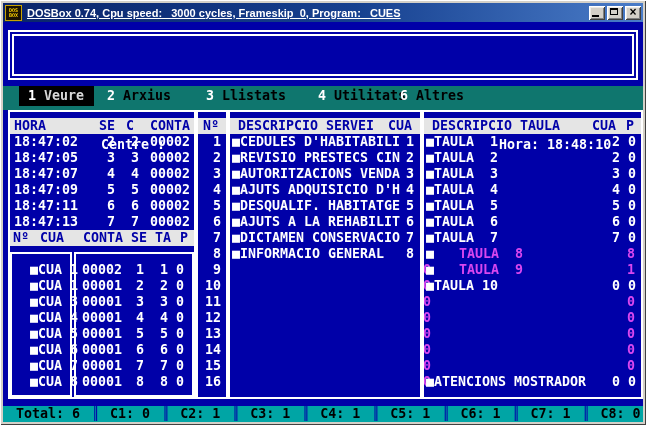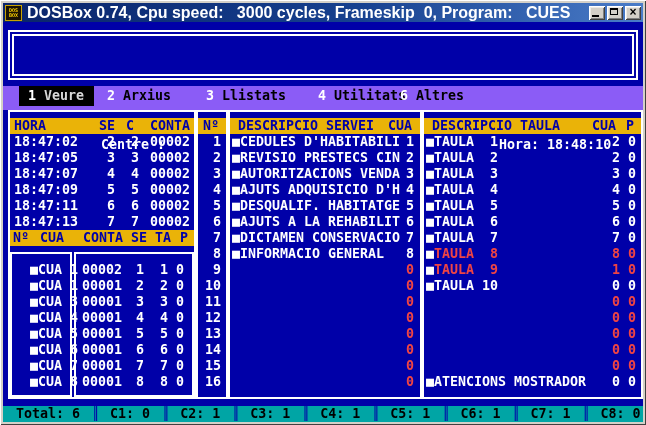--- a/index.html
+++ b/index.html
@@ -16,22 +16,22 @@
     background:linear-gradient(90deg,#0A246A 0%,#16408F 55%,#4A7CC8 100%);
     display:flex; align-items:center; padding:0 2px; box-sizing:border-box;
   }
   .dosbox-icon{
     width:15px;height:14px; background:#1a1203; border:1px solid #C8A200;
     display:flex; flex-direction:column; justify-content:center; align-items:center;
     font-family:"DejaVu Sans Mono",monospace; font-weight:bold;
     font-size:5px; line-height:5px; color:#FFD400; flex:0 0 auto;
   }
   .title-text{
-    color:#fff; font-weight:bold; font-size:16px; margin-left:5px;
-    white-space:pre; flex:1 1 auto; overflow:hidden;
+    color:#fff; font-weight:bold; font-size:11px; margin-left:5px;
+    white-space:pre; flex:1 1 auto; overflow:hidden;text-decoration:underline;
   }
   .win-btns{display:flex; gap:2px; flex:0 0 auto;}
   .win-btn{
     width:16px;height:14px; background:#D4D0C8;
     box-shadow: inset 1px 1px 0 #fff, inset -1px -1px 0 #404040, inset 2px 2px 0 #ECEAE5, inset -2px -2px 0 #808080;
     position:relative; cursor:pointer;
   }
   .glyph-min{position:absolute;left:3px;bottom:3px;width:7px;height:2px;background:#000;}
   .glyph-max{position:absolute;left:3px;top:2px;width:8px;height:7px;border:1px solid #000;border-top-width:2px;box-sizing:border-box;}
   .glyph-close{position:absolute;left:0;top:-1px;width:16px;text-align:center;font-size:12px;font-weight:bold;color:#000;font-family:"Liberation Sans",sans-serif;}
@@ -45,43 +45,43 @@
   .screen *{box-sizing:border-box;}
   
   .dbox{position:absolute; left:5px; top:8px; width:630px; height:50px; border:2px solid #fff;}
   .dbox-inner{position:absolute; left:2px; top:2px; right:2px; bottom:2px; border:2px solid #fff;}
   .hdr-col-left{position:absolute; left:11px; top:9px; white-space:pre;}
   .hdr-col-right{position:absolute; left:409px; top:9px; white-space:pre;}
   .hdr-line{height:16px; line-height:16px;}
   .hdr-label{display:inline-block;}
   .hdr-value{display:inline-block; margin-left:8px;text-align:center;}
   
-  .menubar{position:absolute; left:0; top:64px; width:640px; height:24px; background:#8b5cf6;}
+  .menubar{position:absolute; left:0; top:64px; width:640px; height:24px; background:#0f766e;}
   .menu-item{position:absolute; top:0; height:20px; line-height:20px; white-space:pre; cursor:pointer;}
   .menu-item .m-num{color:#fff;}
   .menu-item .m-label{color:#000; margin-left:8px;}
   .menu-item.selected{background:#000; padding:0 10px 0 9px;}
   .menu-item.selected .m-label{color:#D8D8D8;}
   .menu-item:nth-child(1){left:16px;}
   .menu-item:nth-child(2){left:104px;}
   .menu-item:nth-child(3){left:203px;}
   .menu-item:nth-child(4){left:315px;}
   .menu-item:nth-child(5){left:397px;}
   .menu-item:nth-child(6){left:575px;}
   
   .panel{position:absolute; top:88px; height:289px; border:2px solid #fff; padding-top:6px;}
   .panel-tickets{left:5px;  width:188px;}
   .panel-num    {left:193px; width:32px;}
   .panel-serv   {left:225px; width:194px;}
   .panel-taula  {left:419px; width:221px;}
-  .thead{position:relative; height:16px; line-height:16px; background:#eab308; color:#0000A8;}
+  .thead{position:relative; height:16px; line-height:16px; background:#e5e5e5; color:#0000A8;}
   .row{position:relative; height:16px; line-height:16px; color:#fff; white-space:pre;}
   .cell{position:absolute; top:0; white-space:pre;}
   .r{text-align:right;}
-  .dim .cell-text{color:#ef4444;}
+  .dim .cell-text{color:#d946ef;padding-left:25px;}
   .no-bullet .bullet{visibility:hidden;}
   .bullet{display:inline-block; width:8px;}
   
   .hh-hora{left:4px;} .hh-se{left:89px;} .hh-c{left:116px;} .hh-conta{left:140px;}
   .t-hora{left:4px;} .t-se{left:85px;width:20px;} .t-c{left:109px;width:20px;} .t-conta{left:140px;}
   
   .qh-num{left:3px;} .qh-cua{left:30px;} .qh-conta{left:73px;} .qh-se{left:121px;} .qh-ta{left:145px;} .qh-p{left:170px;}
   .subrow{display:flex; margin-top:6px; height:145px;}
   .subbox{border:2px solid #fff; padding-top:8px; height:145px;}
   .subbox-names{width:62px; margin-right:2px;}

